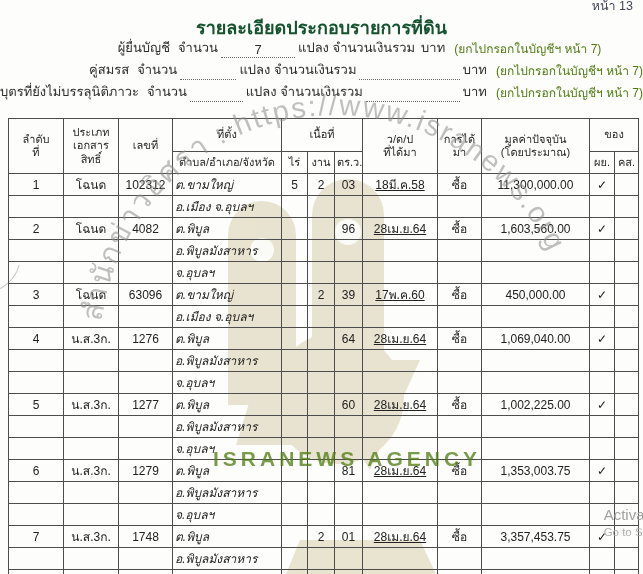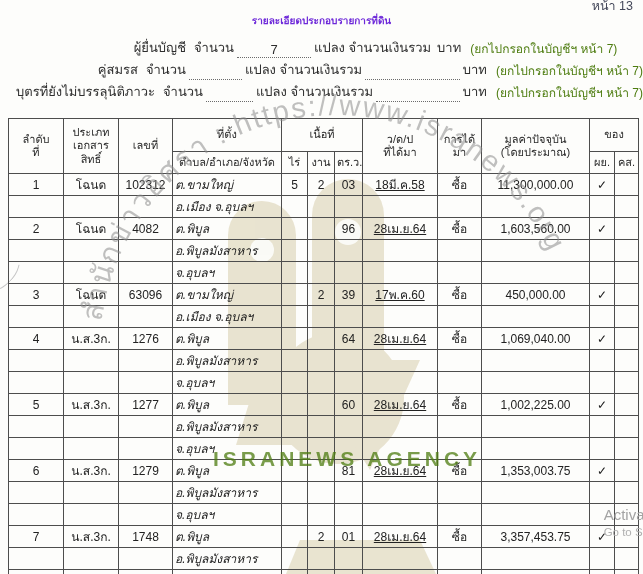--- a/index.html
+++ b/index.html
@@ -11,26 +11,26 @@
     font-family:"Liberation Sans", sans-serif;
     color:#2e2e2e;
   }
   
   .page-number{
     position:absolute;top:-4px;right:10px;
     font-size:12.5px;color:#44485a;
   }
   .doc-title{
     position:absolute;top:13px;left:0;width:100%;
-    text-align:center;font-size:10px;font-weight:600;color:#6d28d9;
+    text-align:center;font-size:18px;font-weight:600;color:#14532d;
   }
   .summary{position:absolute;top:36px;left:0;width:100%;}
   .summary-line{
     display:flex;align-items:flex-end;
-    height:22px;font-size:13px;white-space:nowrap;margin-left:16px;
+    height:22px;font-size:13px;white-space:nowrap;
   }
   .summary-line .lbl{width:170px;text-align:right;margin-right:5px;font-weight:500;}
   .summary-line .w{margin:0 3px;}
   .slot{
     display:inline-block;text-align:center;
     border-bottom:1.5px dotted #6b6b6b;
     font-size:13px;line-height:14px;
   }
   .slot.count{width:74px;}
   .slot.amount{width:132px;}

